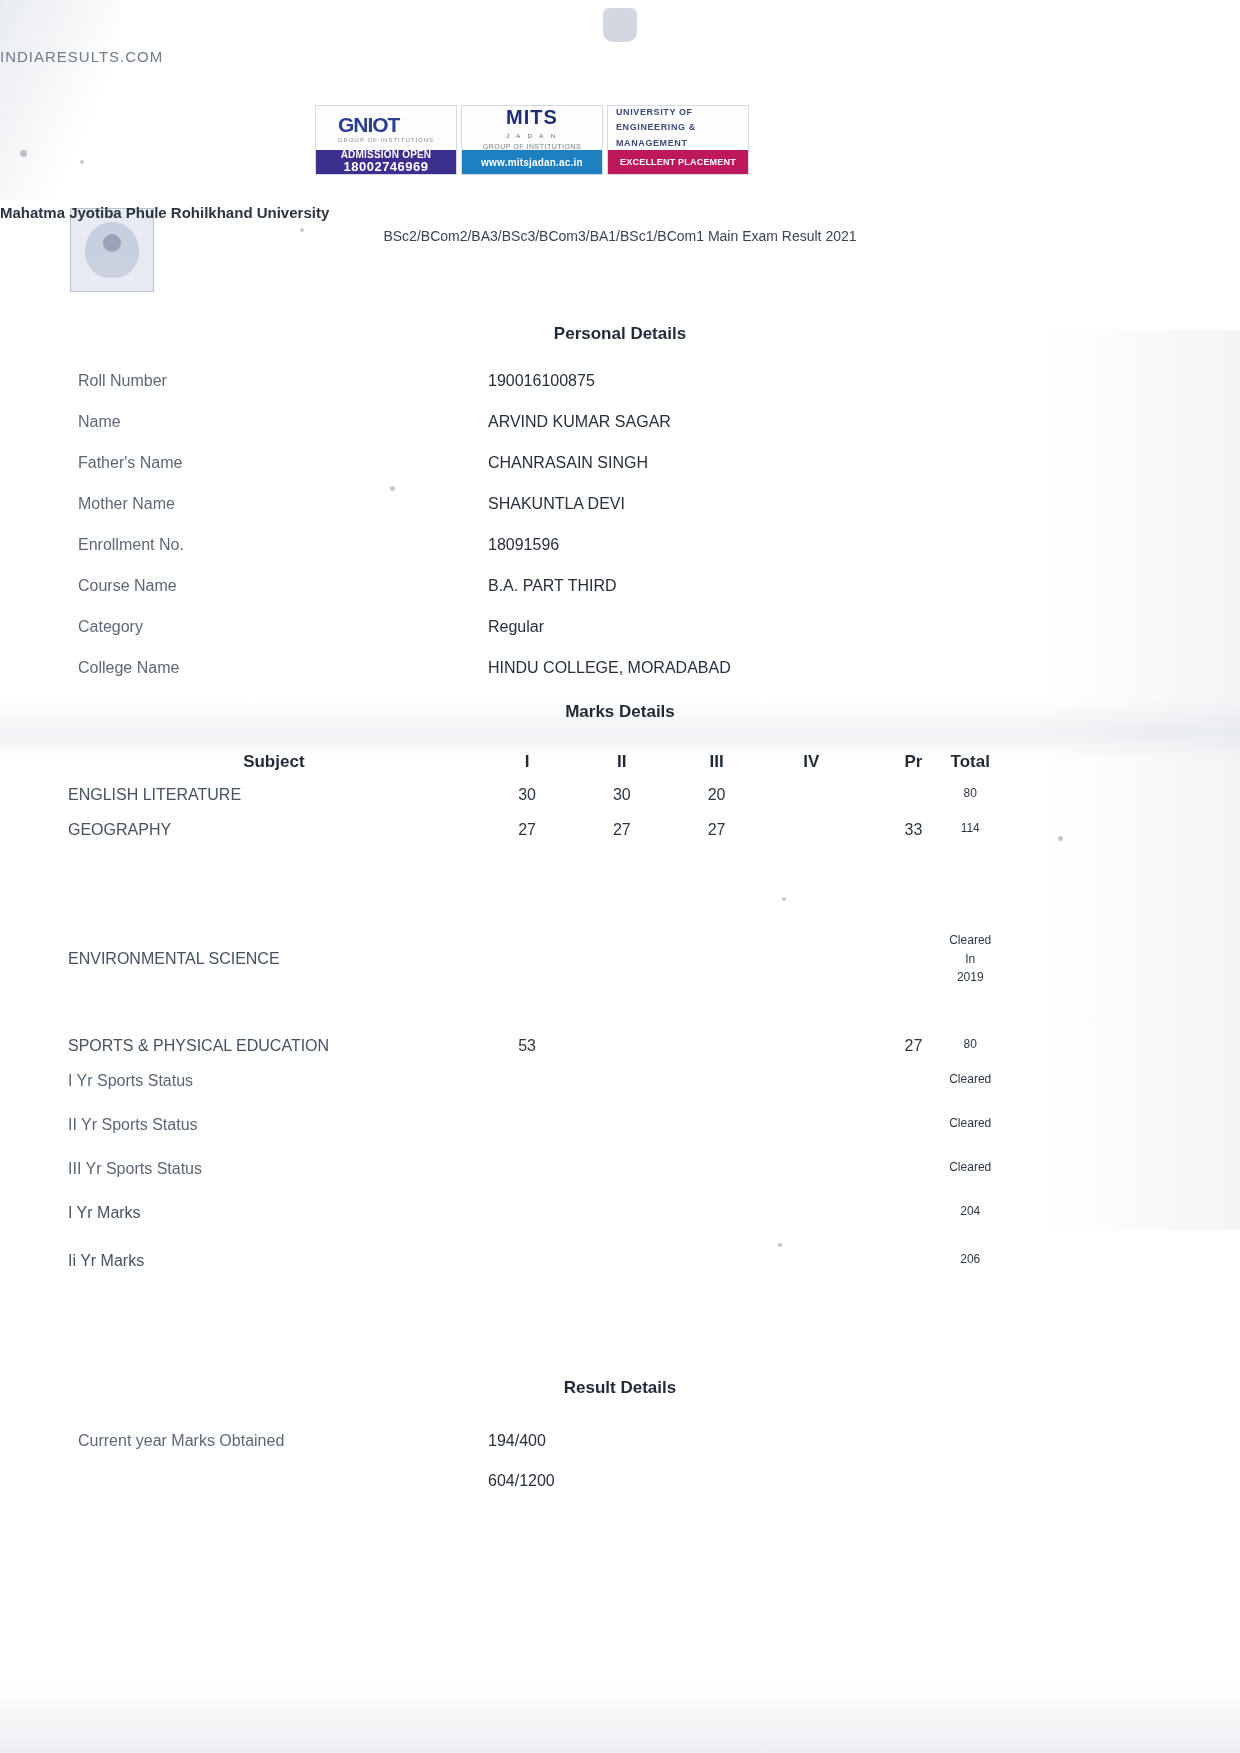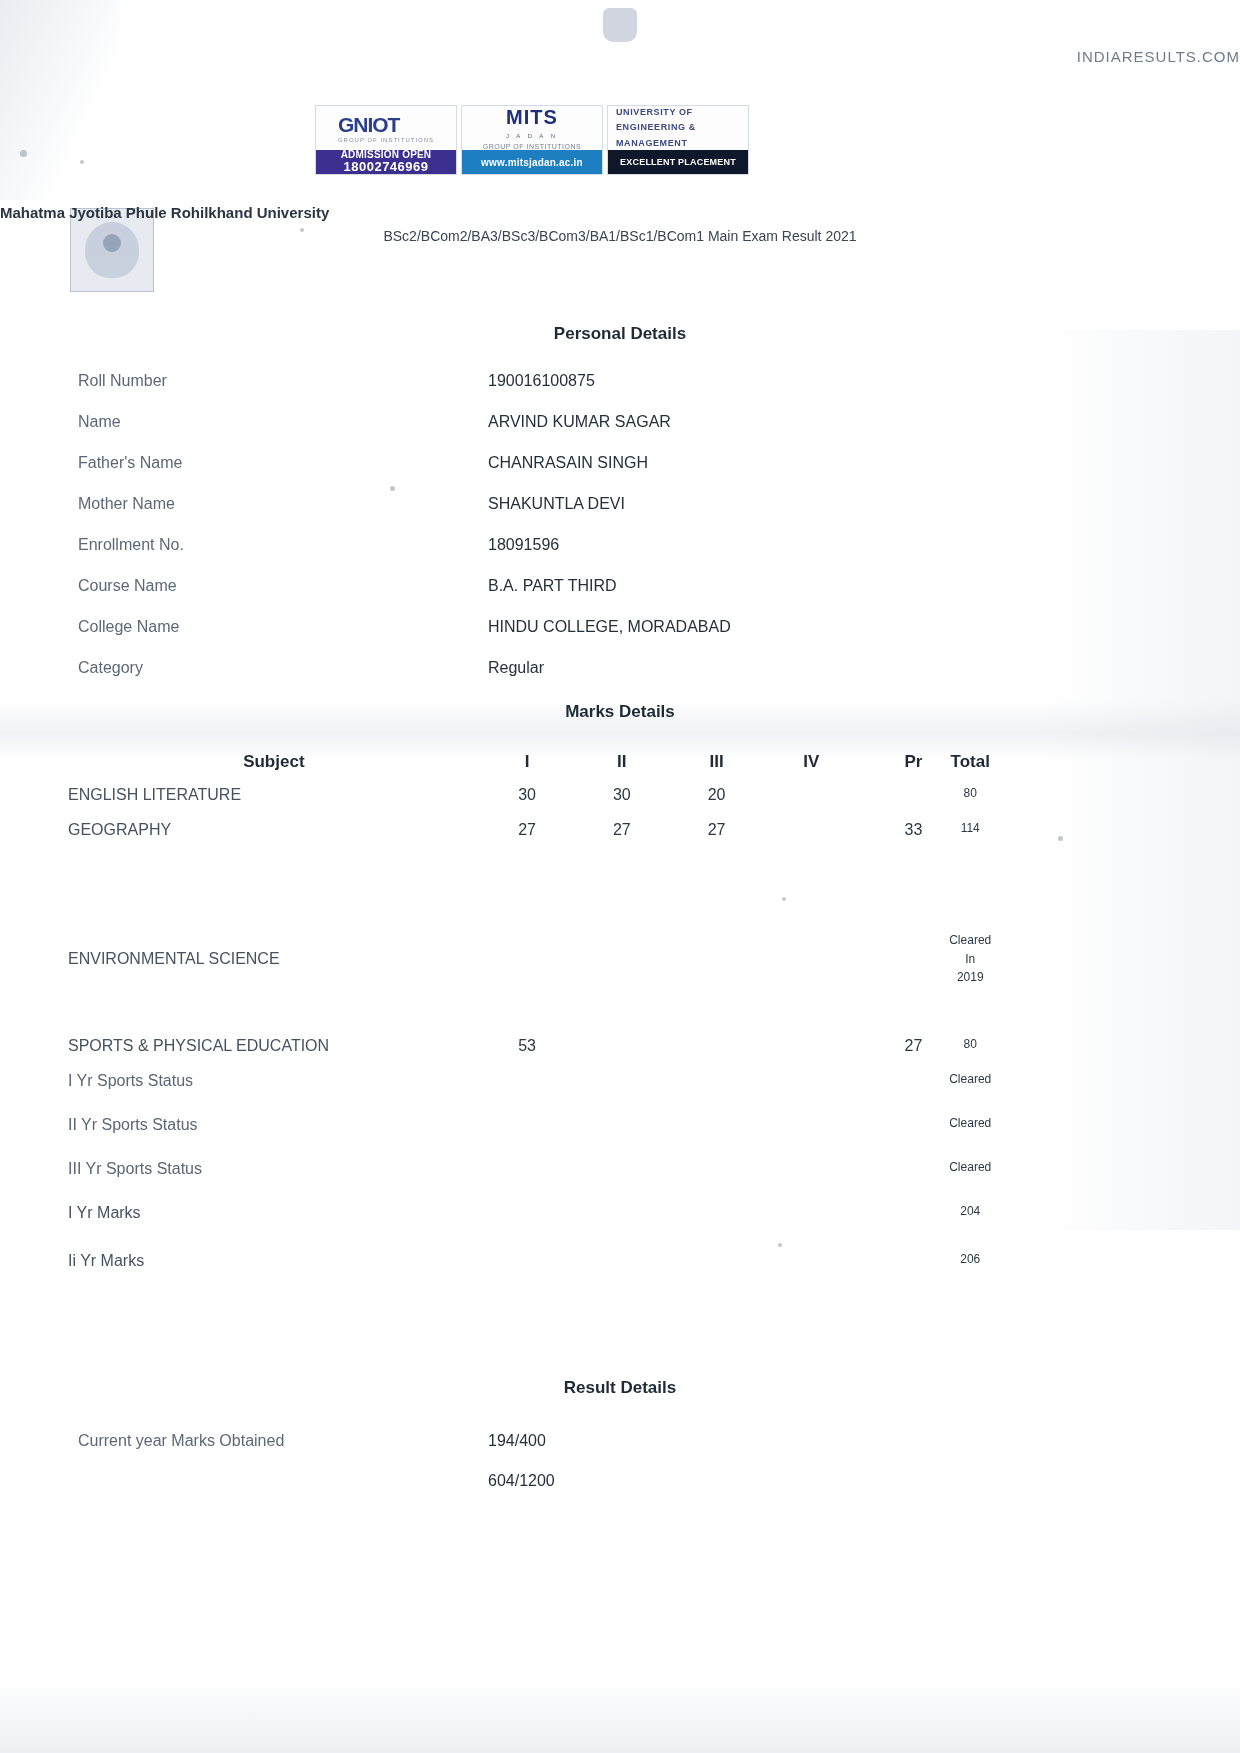--- a/index.html
+++ b/index.html
@@ -35,21 +35,21 @@
     width: 1240px;
     height: 1753px;
   }
 
   
   .site-mark {
     position: absolute;
     top: 8px;
     left: 0;
     width: 1240px;
-    text-align: right;
+    text-align: left;
   }
   .site-logo-glyph {
     display: block;
     margin: 0 auto 6px auto;
     width: 34px;
     height: 34px;
     background: #c9cfda;
     border-radius: 6px 6px 10px 10px;
     opacity: .85;
   }
@@ -103,21 +103,21 @@
   .ad1 .ad-bot .phone { font-size: 13px; color: #ffffff; letter-spacing: .5px; }
 
   .ad2 .ad-top { flex-direction: column; }
   .ad2 .mk { font-size: 20px; font-weight: bold; color: #1f2f7a; letter-spacing: 1px; }
   .ad2 .sub1 { font-size: 6px; color: #555f73; letter-spacing: 3px; }
   .ad2 .sub2 { font-size: 7px; color: #7a818f; letter-spacing: .5px; }
   .ad2 .ad-bot { background: #1d7fc0; font-size: 10px; }
 
   .ad3 .ad-top { flex-direction: column; align-items: flex-start; padding-left: 8px; }
   .ad3 .line { font-size: 9px; color: #3b4a7c; letter-spacing: .6px; font-weight: bold; line-height: 1.25; }
-  .ad3 .ad-bot { background: #0f172a; font-size: 9px; }
+  .ad3 .ad-bot { background: #be185d; font-size: 9px; }
 
   
   .crest {
     position: absolute;
     left: 70px;
     top: 208px;
     width: 82px;
     height: 82px;
     border: 1px solid #b9c2d0;
     background: #e7eaf1;
@@ -329,26 +329,26 @@
     </div>
     <div class="pd-row">
       <span class="pd-label">Enrollment No.</span>
       <span class="pd-value">18091596</span>
     </div>
     <div class="pd-row">
       <span class="pd-label">Course Name</span>
       <span class="pd-value">B.A. PART THIRD</span>
     </div>
     <div class="pd-row">
+      <span class="pd-label">Category</span>
+      <span class="pd-value">Regular</span>
+    </div>
+    <div class="pd-row">
       <span class="pd-label">College Name</span>
       <span class="pd-value">HINDU COLLEGE, MORADABAD</span>
-    </div>
-    <div class="pd-row">
-      <span class="pd-label">Category</span>
-      <span class="pd-value">Regular</span>
     </div>
   </div>
 
   <div class="section-title" id="marks-title">Marks Details</div>
 
   <div class="marks">
     <div class="mrow mhead">
       <span class="c-subject">Subject</span>
       <span class="c-i">I</span>
       <span class="c-ii">II</span>

